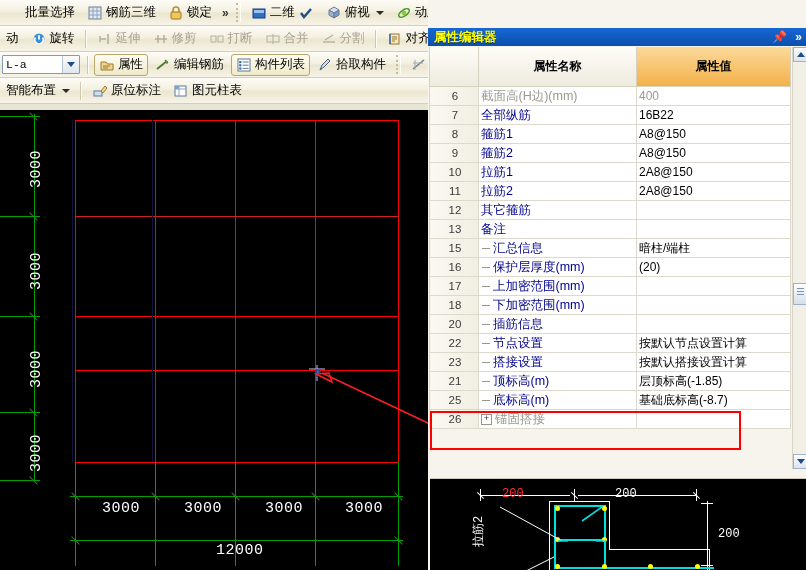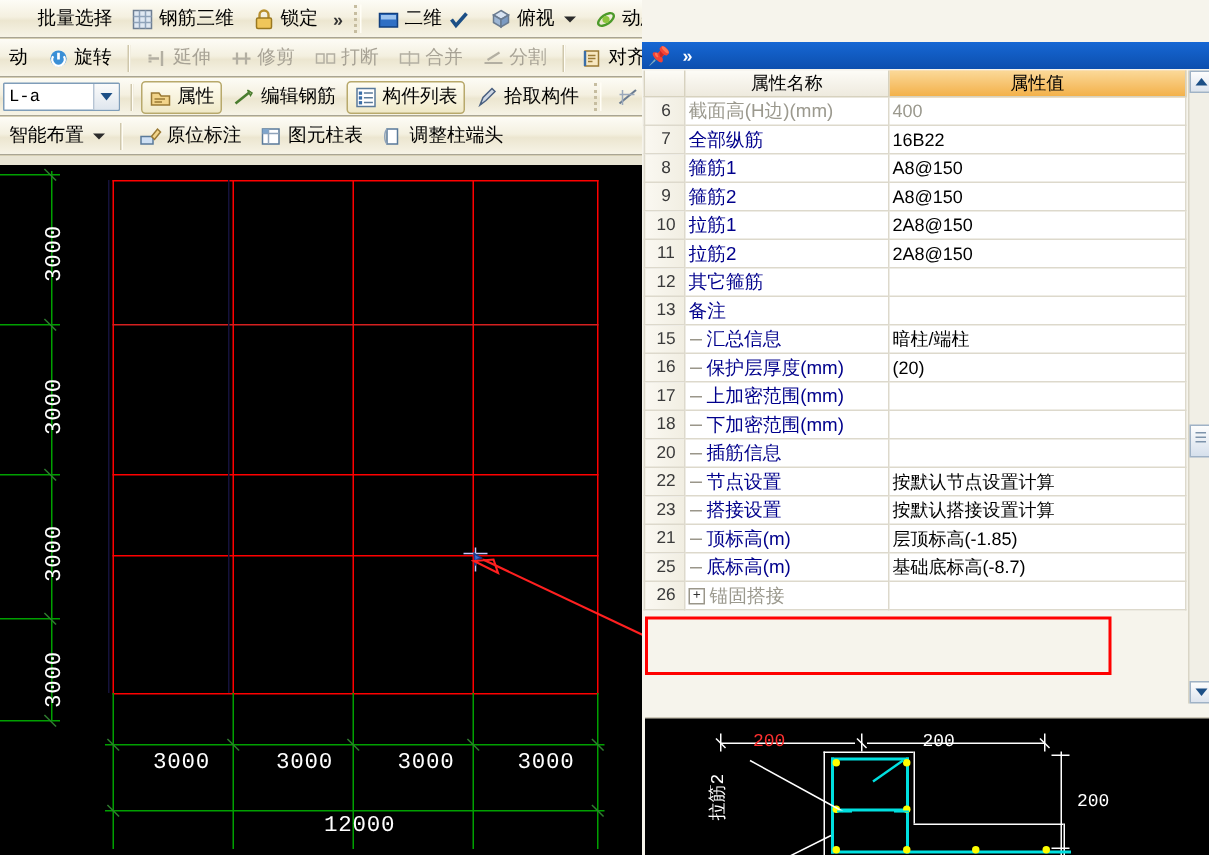--- a/index.html
+++ b/index.html
@@ -124,21 +124,21 @@
   #panel-title .pin,#panel-title .pclose{
     color:#fff;font-size:12px;font-weight:bold;padding:0 4px;line-height:1;
   }
 
   table#props{
     position:absolute;left:1px;top:47px;width:362px;
     border-collapse:collapse;table-layout:fixed;
     font-size:12px;background:#fff;
   }
   table#props th{
-    height:17px;padding:0;font-weight:normal;font-size:12px;
+    height:17px;padding:11px;font-weight:bold;font-size:12px;
     border:1px solid #d7d2bf;border-top:none;
   }
   table#props th.hnum{
     width:26px;background:linear-gradient(to bottom,#fdfcf7,#eeeade);
   }
   table#props th.hname{
     width:135px;background:linear-gradient(to bottom,#fdfcf7,#eeeade);color:#000;
   }
   table#props th.hval{
     background:linear-gradient(to bottom,#fbd999,#f3b14a);color:#000;
@@ -487,29 +487,20 @@
     </div>
     <div class="tb-item">
       <span class="ico">
         <svg width="16" height="16">
             <rect x="2" y="3" width="11" height="10" fill="#fff" stroke="#5a7a9a"></rect>
             <path d="M2 6h11M6 3v10" stroke="#8fa3ba"></path>
             <rect x="2" y="3" width="4" height="3" fill="#7fa5cc"></rect>
           </svg>
       </span>
       <span>图元柱表</span>
-    </div>
-    <div class="tb-item">
-      <span class="ico">
-        <svg width="16" height="16">
-            <path d="M4 3h7v10H4z" fill="#fff" stroke="#5a7a9a"></path>
-            <path d="M4 3c-2 2-2 8 0 10" fill="none" stroke="#8fa3ba"></path>
-          </svg>
-      </span>
-      <span>调整柱端头</span>
     </div>
     <span class="spacer"></span>
     <span class="chev">»</span>
   </div>
 
   <div id="cad">
     <div id="cadtop"></div>
 
     <div class="dim v" style="left:34px;top:10px;height:366px;"></div>
     <div class="dim h" style="left:0px;top:12px;width:40px;"></div>
@@ -579,20 +570,21 @@
         </svg>
     </div>
   </div>
 
   <svg style="position:absolute;left:0;top:0;width:806px;height:570px;pointer-events:none;">
     <line x1="430" y1="424" x2="322" y2="373" stroke="#ff2020" stroke-width="1.4"></line>
   </svg>
 
   <div id="panel">
     <div id="panel-title">
+      <span class="ptxt">属性编辑器</span>
       <span class="pin">📌</span>
       <span class="pclose">»</span>
     </div>
 
     <table id="props">
       <thead>
         <tr>
           <th class="hnum"></th>
           <th class="hname">属性名称</th>
           <th class="hval">属性值</th>

